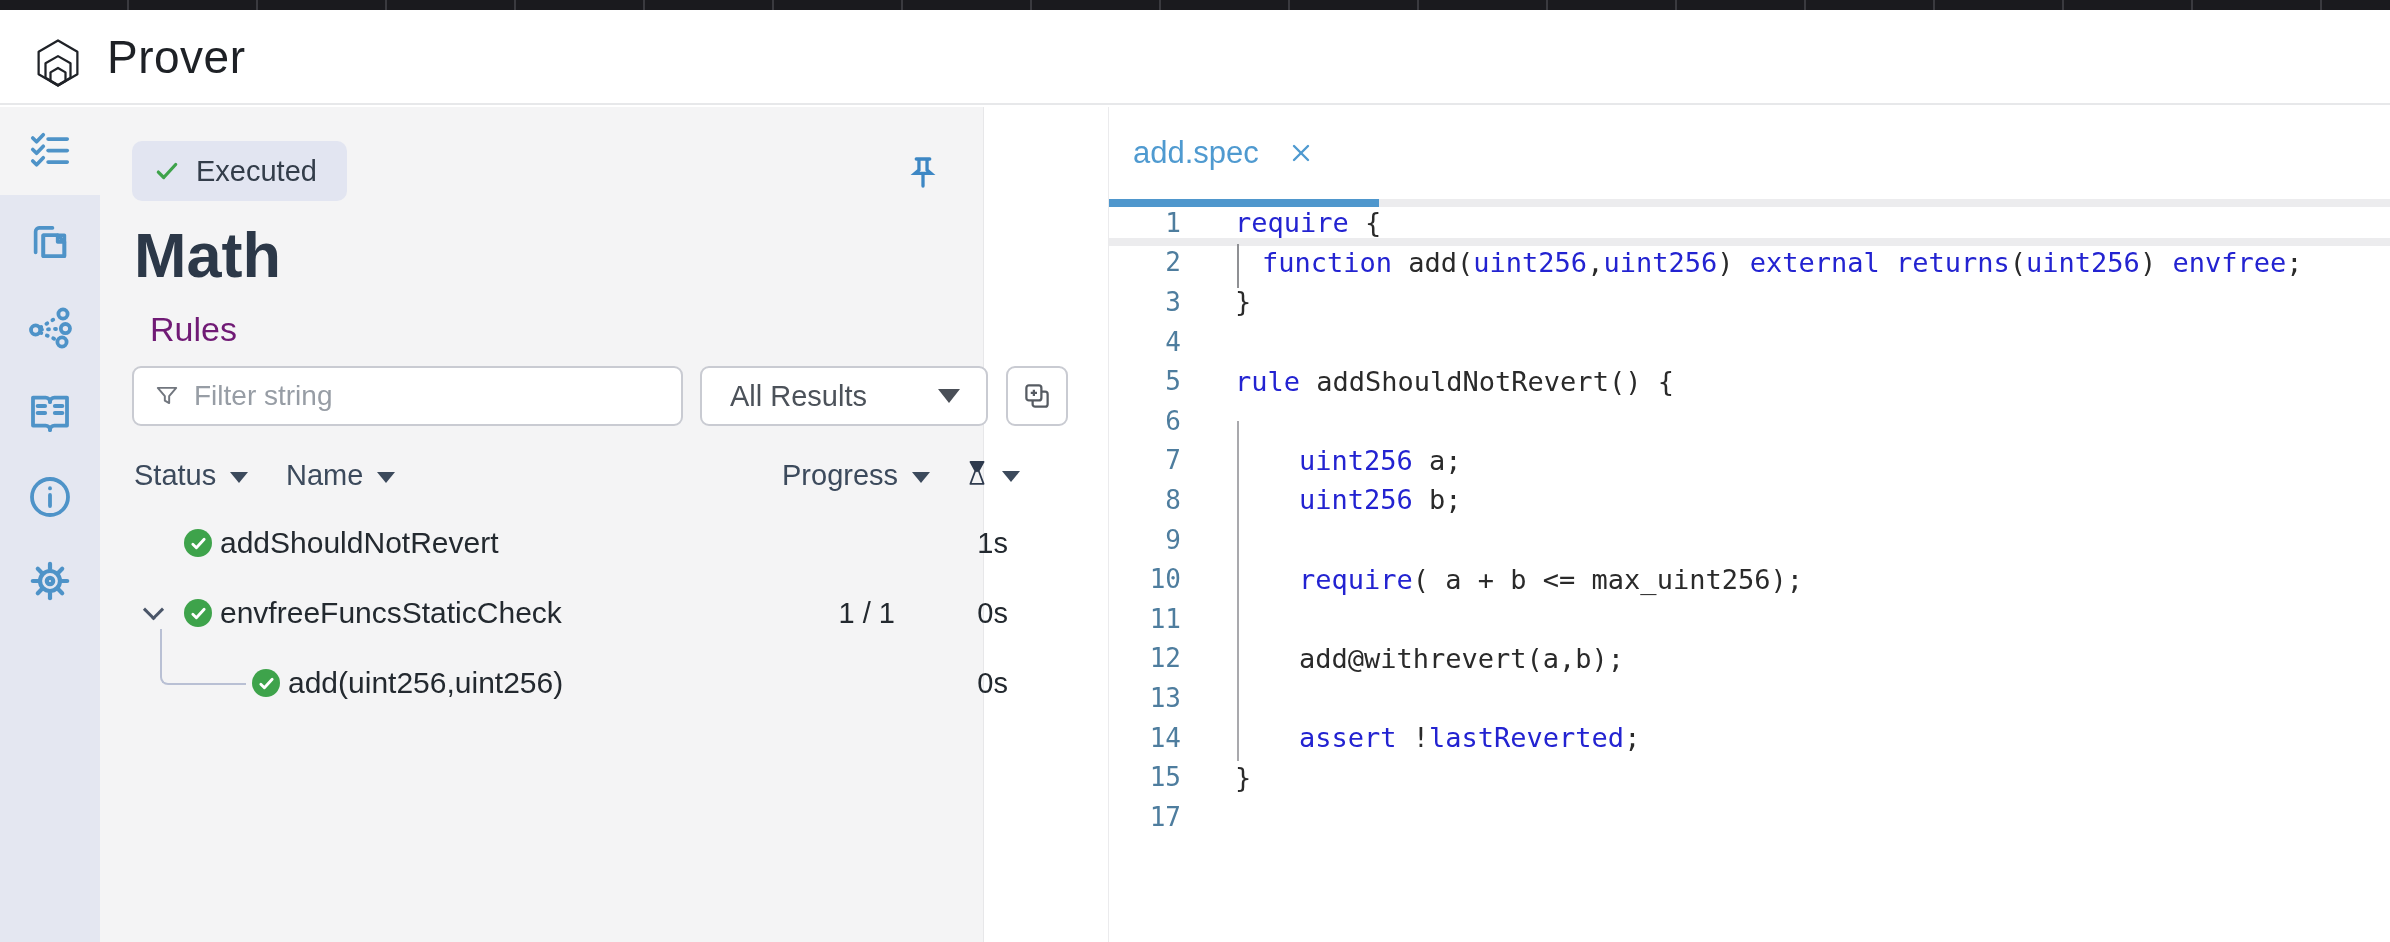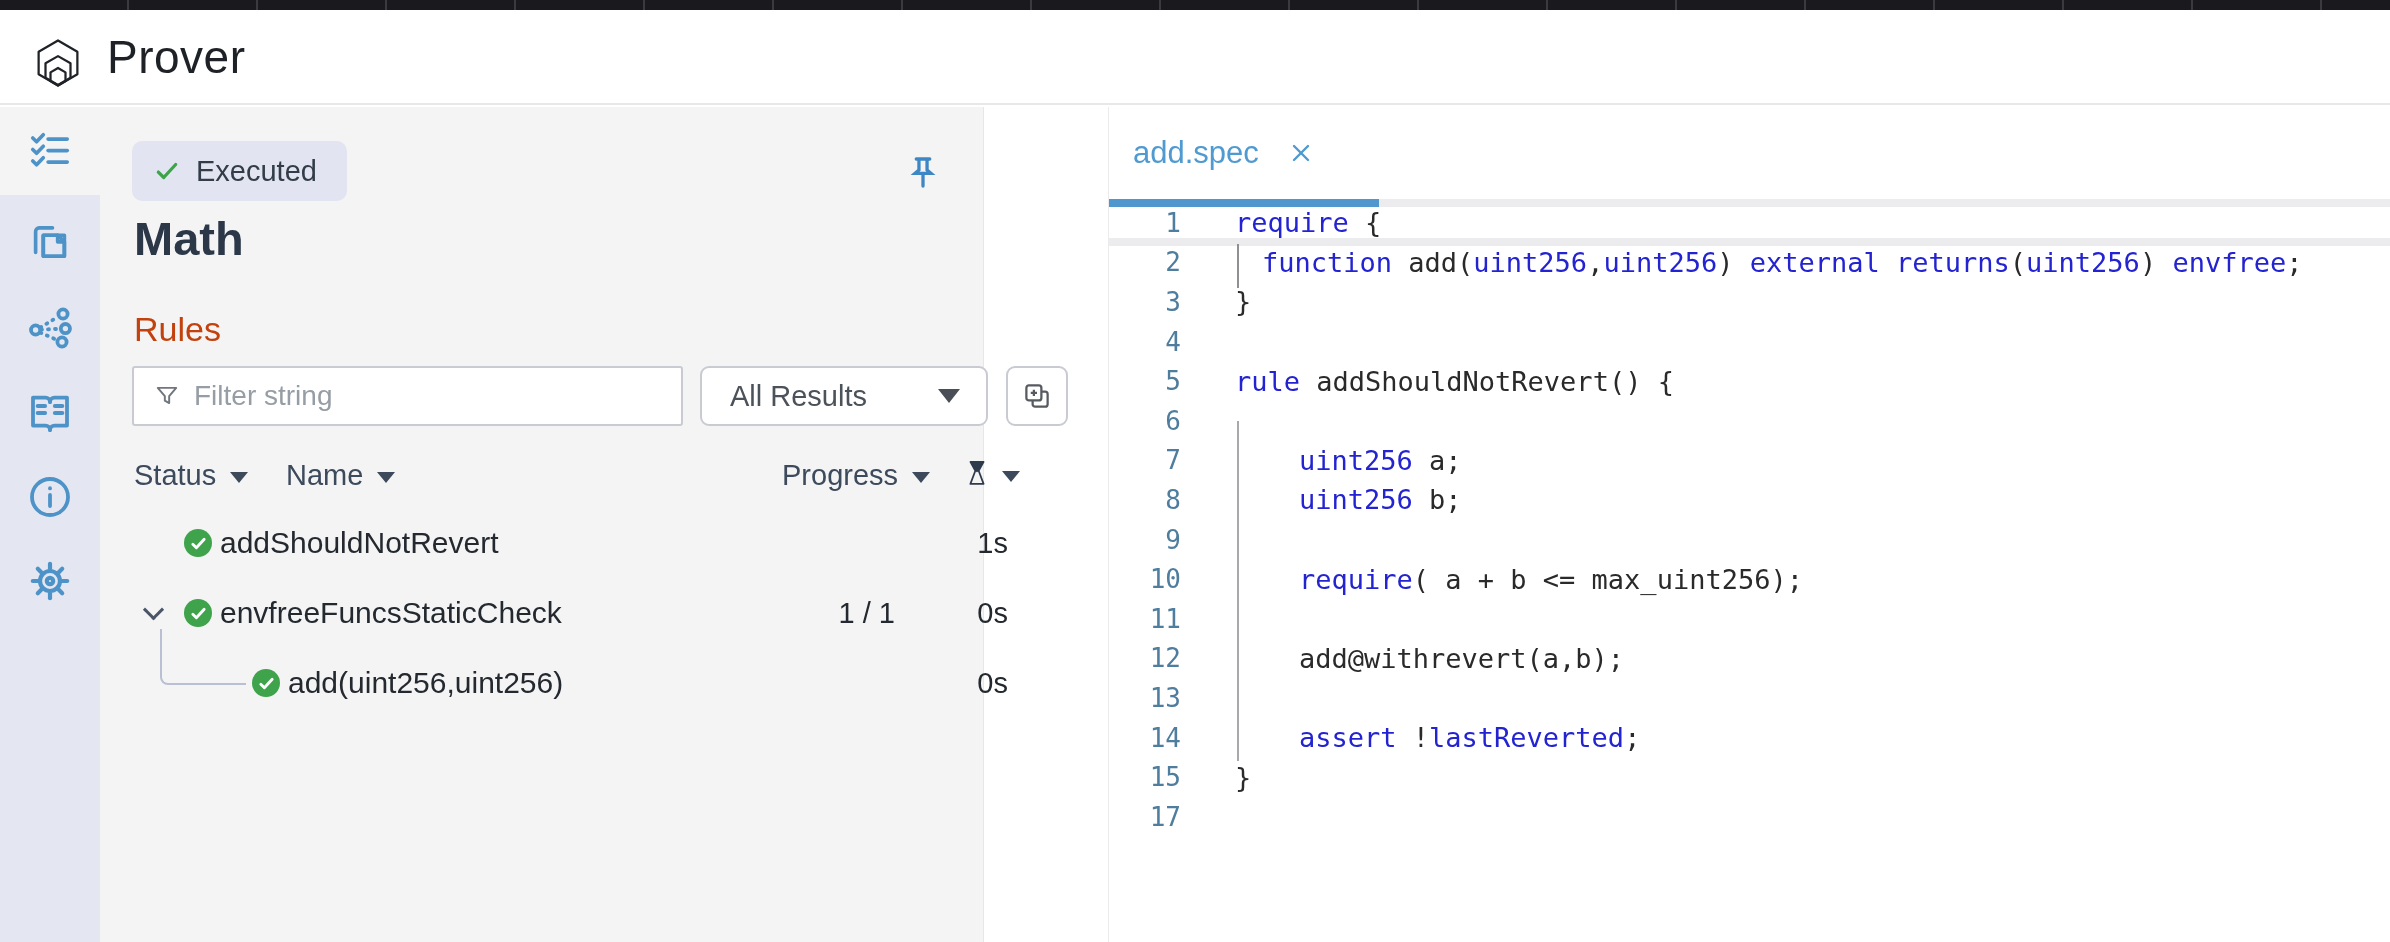--- a/index.html
+++ b/index.html
@@ -22,25 +22,25 @@
     display:flex; align-items:center; justify-content:center; }
   .rail-item { position:absolute; left:0; width:100px; height:60px; display:flex; align-items:center; justify-content:center; cursor:pointer; }
   .rail svg { stroke:#4e93c8; fill:none; stroke-width:1.9; stroke-linecap:round; stroke-linejoin:round; }
 
   
   .panel { position:absolute; left:100px; top:107px; width:884px; height:835px; background:#f4f4f5; border-right:1px solid #e7e7e9; }
   .badge { position:absolute; left:32px; top:34px; height:60px; display:inline-flex; align-items:center; gap:16px;
     background:#e2e5f1; border-radius:10px; padding:0 30px 0 22px; }
   .badge-label { font-size:29px; color:#333d4a; font-weight:500; }
   .pin-btn { position:absolute; right:42px; top:46px; width:36px; height:42px; cursor:pointer; }
-  .panel-title { position:absolute; left:34px; top:104px; font-size:47px; font-weight:600; color:#2c3848; }
-  .panel-subtitle { position:absolute; left:34px; top:203px; font-size:34px; font-weight:500; color:#c2410c; }
+  .panel-title { position:absolute; left:34px; top:112px; font-size:63px; font-weight:600; color:#2c3848; }
+  .panel-subtitle { position:absolute; left:50px; top:203px; font-size:34px; font-weight:500; color:#701a75; }
 
   .controls { position:absolute; left:32px; top:259px; width:944px; height:60px; display:flex; }
-  .filter-box { width:551px; height:60px; background:#fff; border:2px solid #c9cbd2; border-radius:3px;
+  .filter-box { width:551px; height:60px; background:#fff; border:2px solid #c9cbd2; border-radius:9px;
     display:flex; align-items:center; padding-left:20px; gap:14px; }
   .filter-box input { border:none; outline:none; font-size:28px; color:#3a3f46; width:440px; font-family:"Liberation Sans",sans-serif; background:transparent; }
   .filter-box input::placeholder { color:#979da5; }
   .select-box { width:288px; height:60px; margin-left:17px; background:#fff; border:2px solid #c9cbd2; border-radius:9px;
     display:flex; align-items:center; justify-content:space-between; padding:0 26px 0 28px; cursor:pointer; }
   .select-value { font-size:29px; color:#4c525a; font-weight:500; }
   .tri-down { width:0; height:0; border-left:11px solid transparent; border-right:11px solid transparent; border-top:14px solid #4a4f57; }
   .copy-btn { width:62px; height:60px; margin-left:18px; background:#fff; border:2px solid #c9cbd2; border-radius:9px;
     display:flex; align-items:center; justify-content:center; cursor:pointer; }
 

